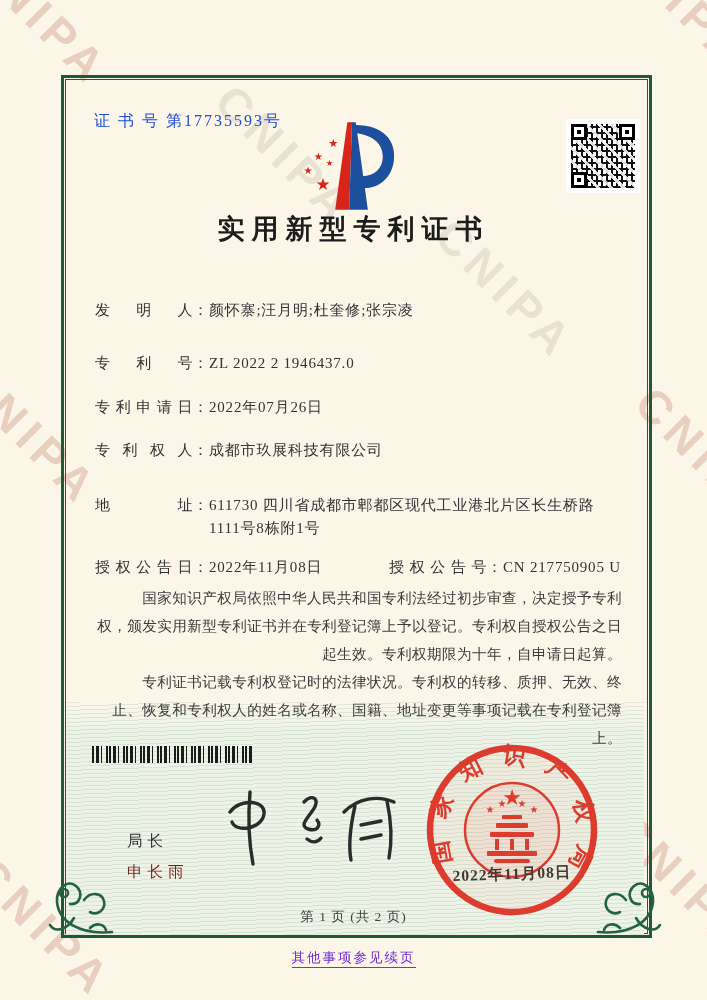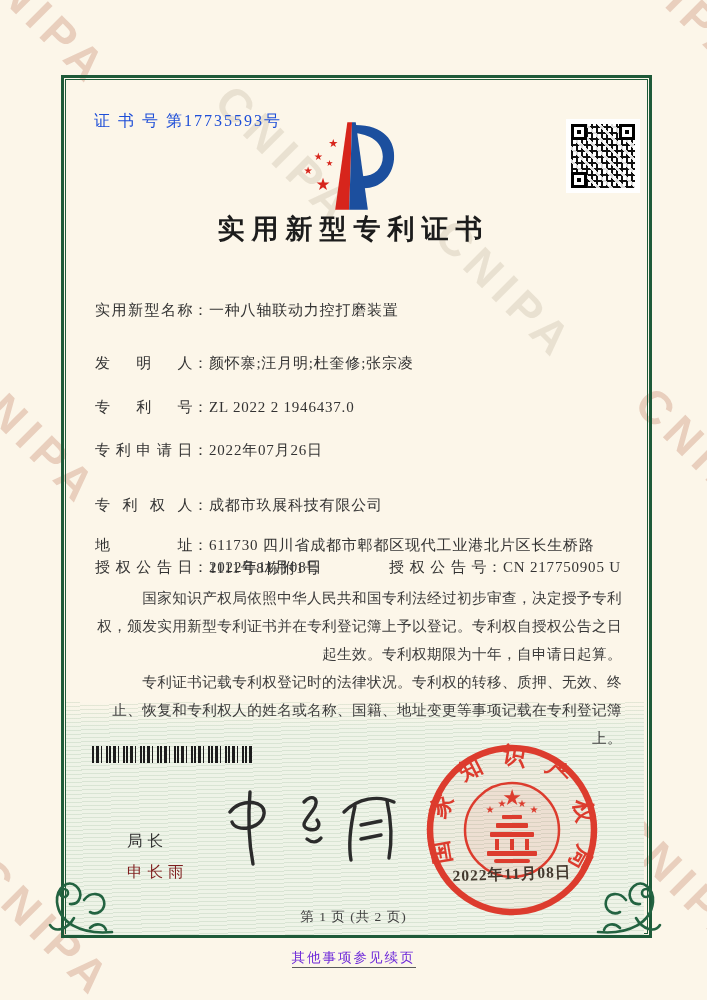--- a/index.html
+++ b/index.html
@@ -127,23 +127,20 @@
   <div class="qr">
     <div class="qr-noise"></div>
     <div class="finder f-tl"></div>
     <div class="finder f-tr"></div>
     <div class="finder f-bl"></div>
   </div>
 
   <div class="title">实用新型专利证书</div>
 
   <div class="fields">
-    <div class="frow">
-      <span class="flabel">实用新型名称</span><span class="fcolon">：</span><span class="fvalue">一种八轴联动力控打磨装置</span>
-    </div>
     <div class="frow">
       <span class="flabel">发明人</span><span class="fcolon">：</span><span class="fvalue">颜怀寨;汪月明;杜奎修;张宗凌</span>
     </div>
     <div class="frow">
       <span class="flabel">专利号</span><span class="fcolon">：</span><span class="fvalue">ZL 2022 2 1946437.0</span>
     </div>
     <div class="frow">
       <span class="flabel">专利申请日</span><span class="fcolon">：</span><span class="fvalue">2022年07月26日</span>
     </div>
     <div class="frow">

